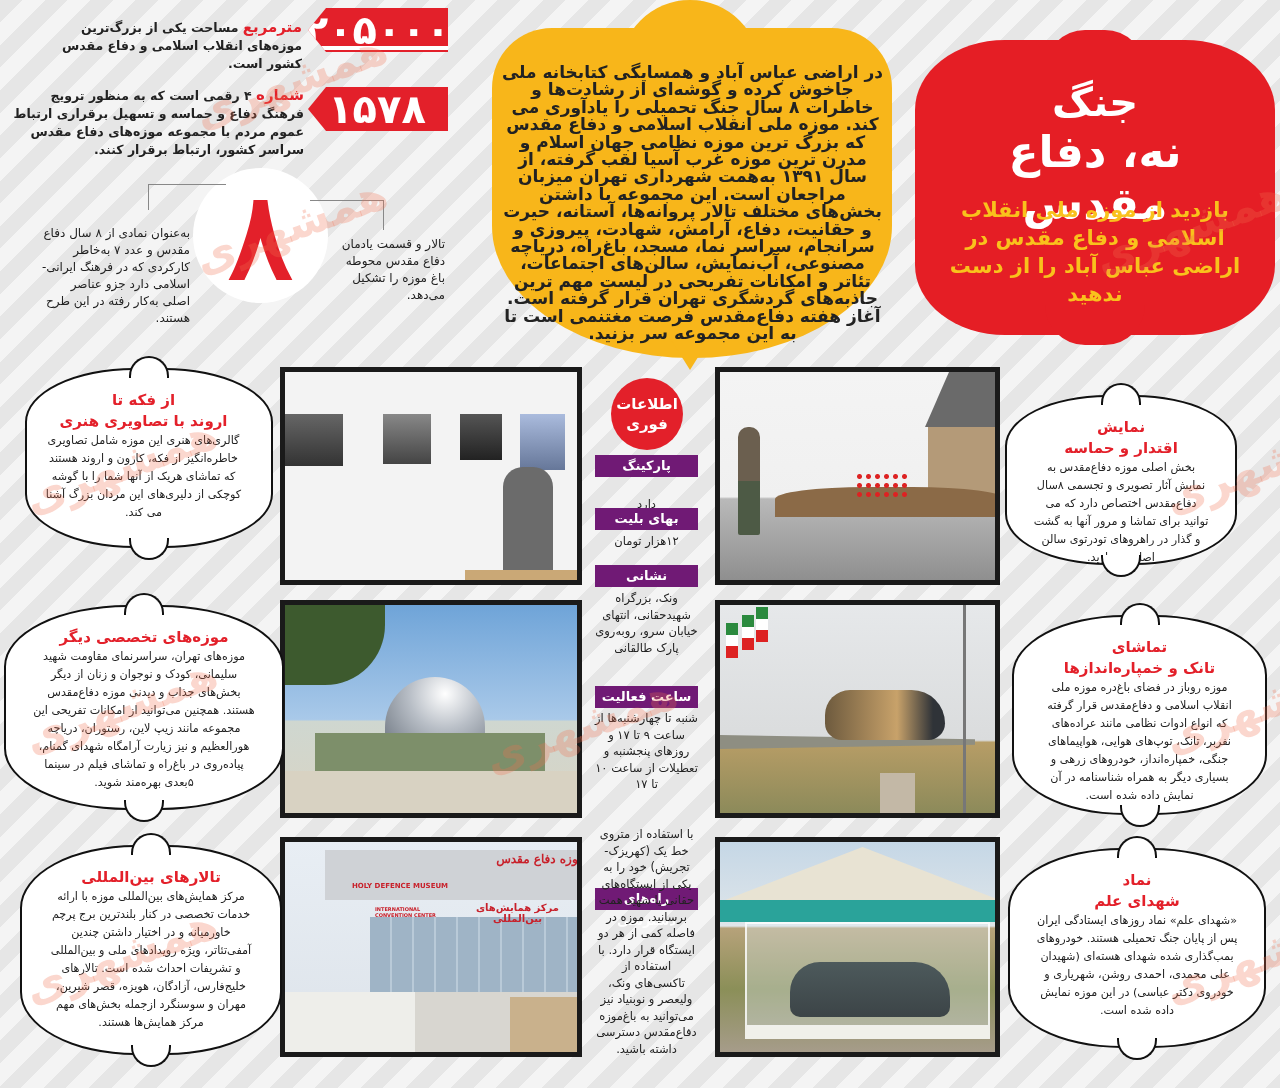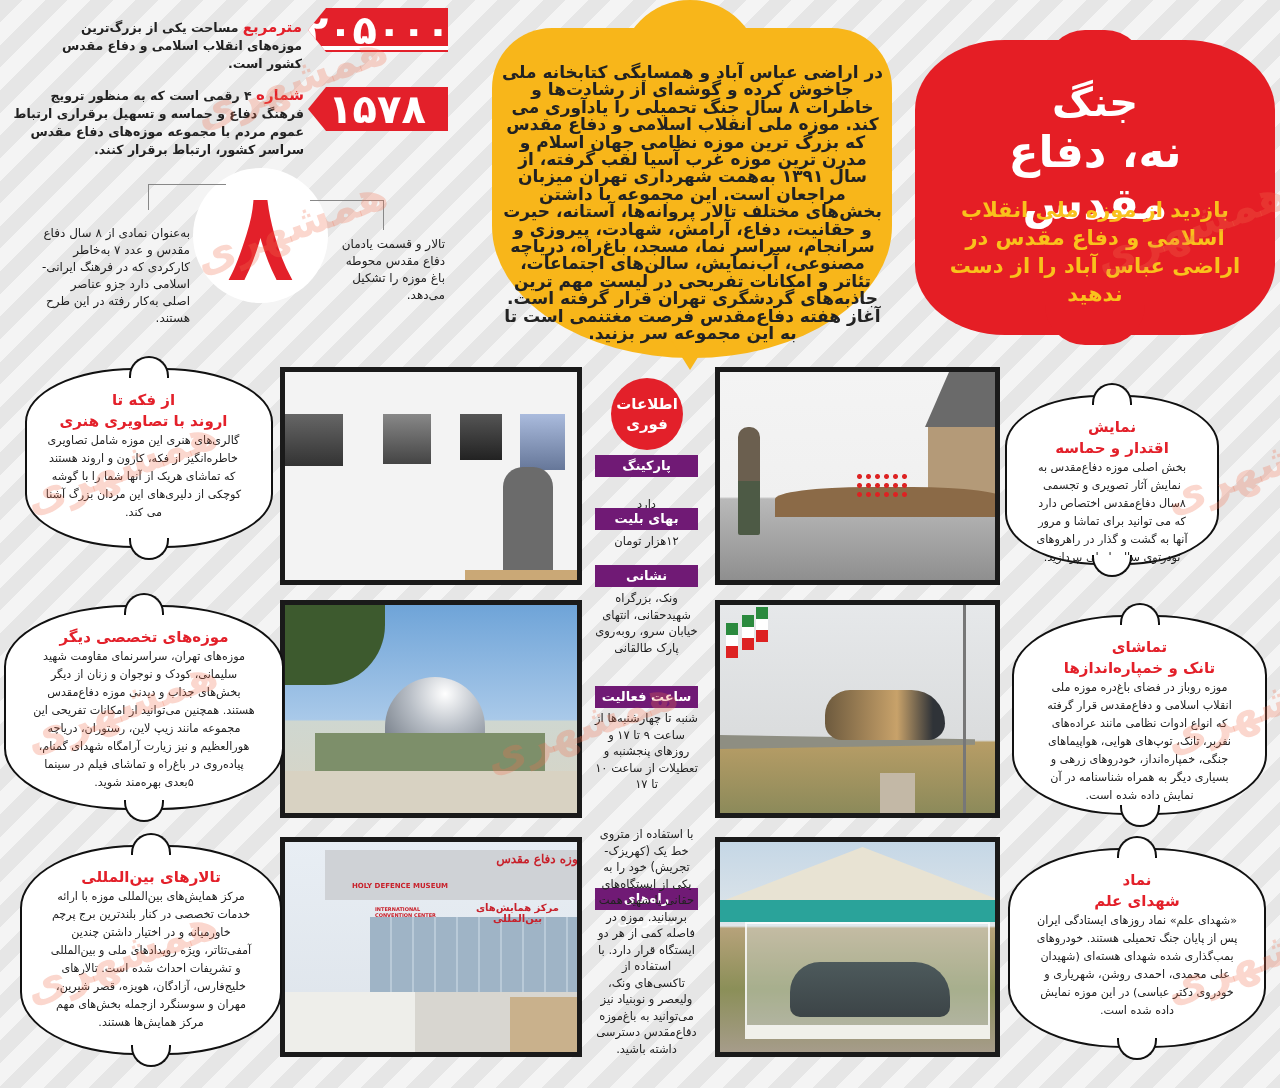--- a/index.html
+++ b/index.html
@@ -209,21 +209,21 @@
   <div class="knob-b"></div>
 </div>
 
 <div class="bubble" style="left:20px; top:845px; width:262px; height:210px;">
   <div class="knob-t"></div>
   <h3>تالارهای بین‌المللی</h3>
   <p>مرکز همایش‌های بین‌المللی موزه با ارائه خدمات تخصصی در کنار بلندترین برج پرچم خاورمیانه و در اختیار داشتن چندین آمفی‌تئاتر، ویژه رویدادهای ملی و بین‌المللی و تشریفات احداث شده است. تالارهای خلیج‌فارس، آزادگان، هویزه، قصر شیرین، مهران و سوسنگرد ازجمله بخش‌های مهم مرکز همایش‌ها هستند.</p>
   <div class="knob-b"></div>
 </div>
 
-<div class="bubble" style="left:1005px; top:395px; width:214px; height:170px;">
+<div class="bubble" style="left:1005px; top:395px; width:232px; height:170px;">
   <div class="knob-t"></div>
   <h3>نمایش</h3>
   <h3>اقتدار و حماسه</h3>
   <p>بخش اصلی موزه دفاع‌مقدس به نمایش آثار تصویری و تجسمی ۸سال دفاع‌مقدس اختصاص دارد که می توانید برای تماشا و مرور آنها به گشت و گذار در راهروهای تودرتوی سالن اصلی بپردازید.</p>
   <div class="knob-b"></div>
 </div>
 
 <div class="bubble" style="left:1012px; top:615px; width:255px; height:200px;">
   <div class="knob-t"></div>
   <h3>تماشای</h3>

